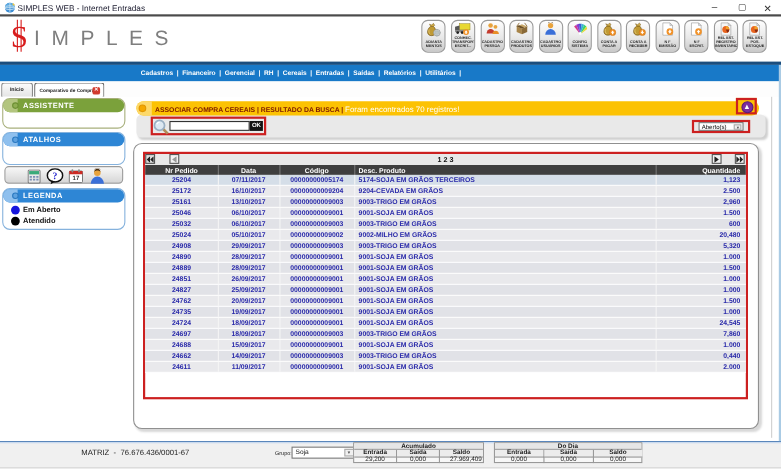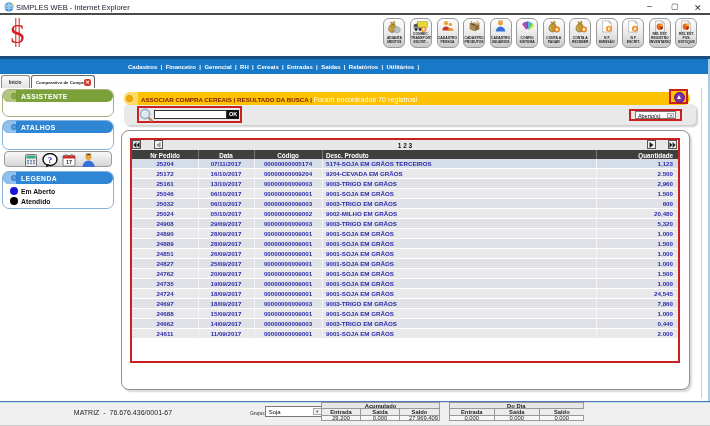--- a/index.html
+++ b/index.html
@@ -135,31 +135,32 @@
 <div id="win">
 
   <div class="abs" id="titlebar"></div>
   <svg class="abs" style="left:4px;top:2px" width="10" height="10" viewBox="0 0 10 10">
     <circle cx="5" cy="5" r="4.5" fill="#3f8fd4"></circle>
     <path d="M0.5 5 A4.5 4.5 0 0 1 9.5 5" fill="#5aa8e0"></path>
     <ellipse cx="5" cy="5" rx="4.5" ry="1.8" fill="none" stroke="#cfe6f5" stroke-width="0.7"></ellipse>
     <path d="M5 0.5 V9.5 M0.5 5 H9.5" stroke="#cfe6f5" stroke-width="0.7"></path>
     <path d="M7.5 1.2 A4.5 4.5 0 0 1 9 3" stroke="#e8c84a" stroke-width="1.4" fill="none"></path>
   </svg>
-  <div class="abs" id="titletext">SIMPLES WEB - Internet Explorer</div>
+  <div class="abs" id="titletext">SIMPLES WEB - Internet Entradas</div>
   <div class="abs winbtn" style="left:647px;top:1px">–</div>
   <div class="abs winbtn" style="left:671px;top:2px;font-size:8px">▢</div>
   <div class="abs winbtn" style="left:694px;">✕</div>
   <div class="abs" id="darkline"></div>
 
   <svg class="abs" style="left:9px;top:17px" width="17" height="31" viewBox="0 0 17 31">
     <text x="8.5" y="26" text-anchor="middle" font-family="Liberation Serif,serif" font-size="28" fill="#d81c1c">S</text>
     <line x1="6.8" y1="1" x2="6.8" y2="30" stroke="#d81c1c" stroke-width="1"></line>
     <line x1="10.2" y1="1" x2="10.2" y2="30" stroke="#d81c1c" stroke-width="1"></line>
   </svg>
+  <div class="abs" id="imples">IMPLES</div>
 
   <div id="bigicons">
       <div class="abs bigicon" style="left:383.4px">
         <svg width="18" height="17" viewBox="0 0 18 17">
           <path d="M6 5 C1.5 7.5 0.5 15.5 7 15.5 C13 15.5 12.5 7.5 9 5z" fill="#c09a34" stroke="#6a4c0e" stroke-width="0.7"></path>
           <path d="M6 5 l-1.5-2.5 2.5 1 2-2 1.5 2.3 -1.5 1.2z" fill="#d4b04a" stroke="#6a4c0e" stroke-width="0.5"></path>
           <path d="M4 8.5 C3.5 10.5 4 13 5.5 14" stroke="#e8d080" stroke-width="0.8" fill="none"></path>
           <circle cx="13" cy="12.2" r="3.8" fill="#e0e0e0" stroke="#8a8a8a" stroke-width="0.7"></circle>
           <ellipse cx="13" cy="12.2" rx="3.8" ry="1.5" fill="none" stroke="#9aa" stroke-width="0.5"></ellipse>
           <ellipse cx="13" cy="12.2" rx="1.6" ry="3.8" fill="none" stroke="#9aa" stroke-width="0.5"></ellipse>

